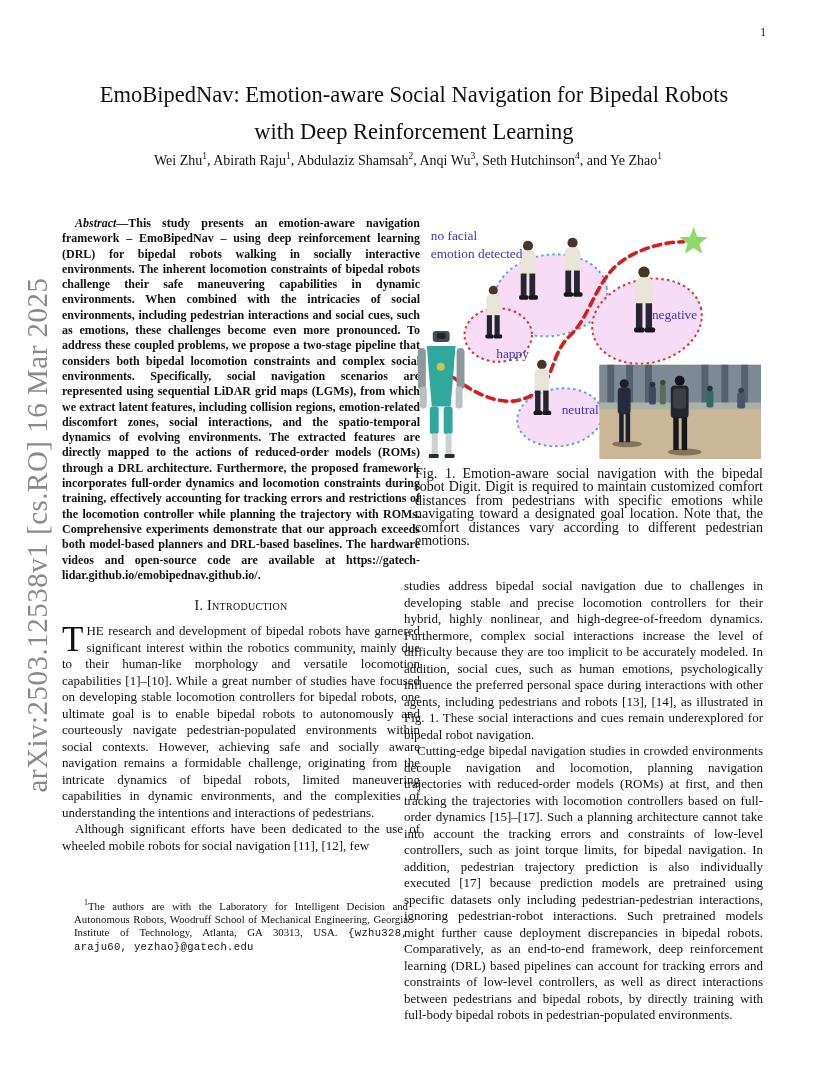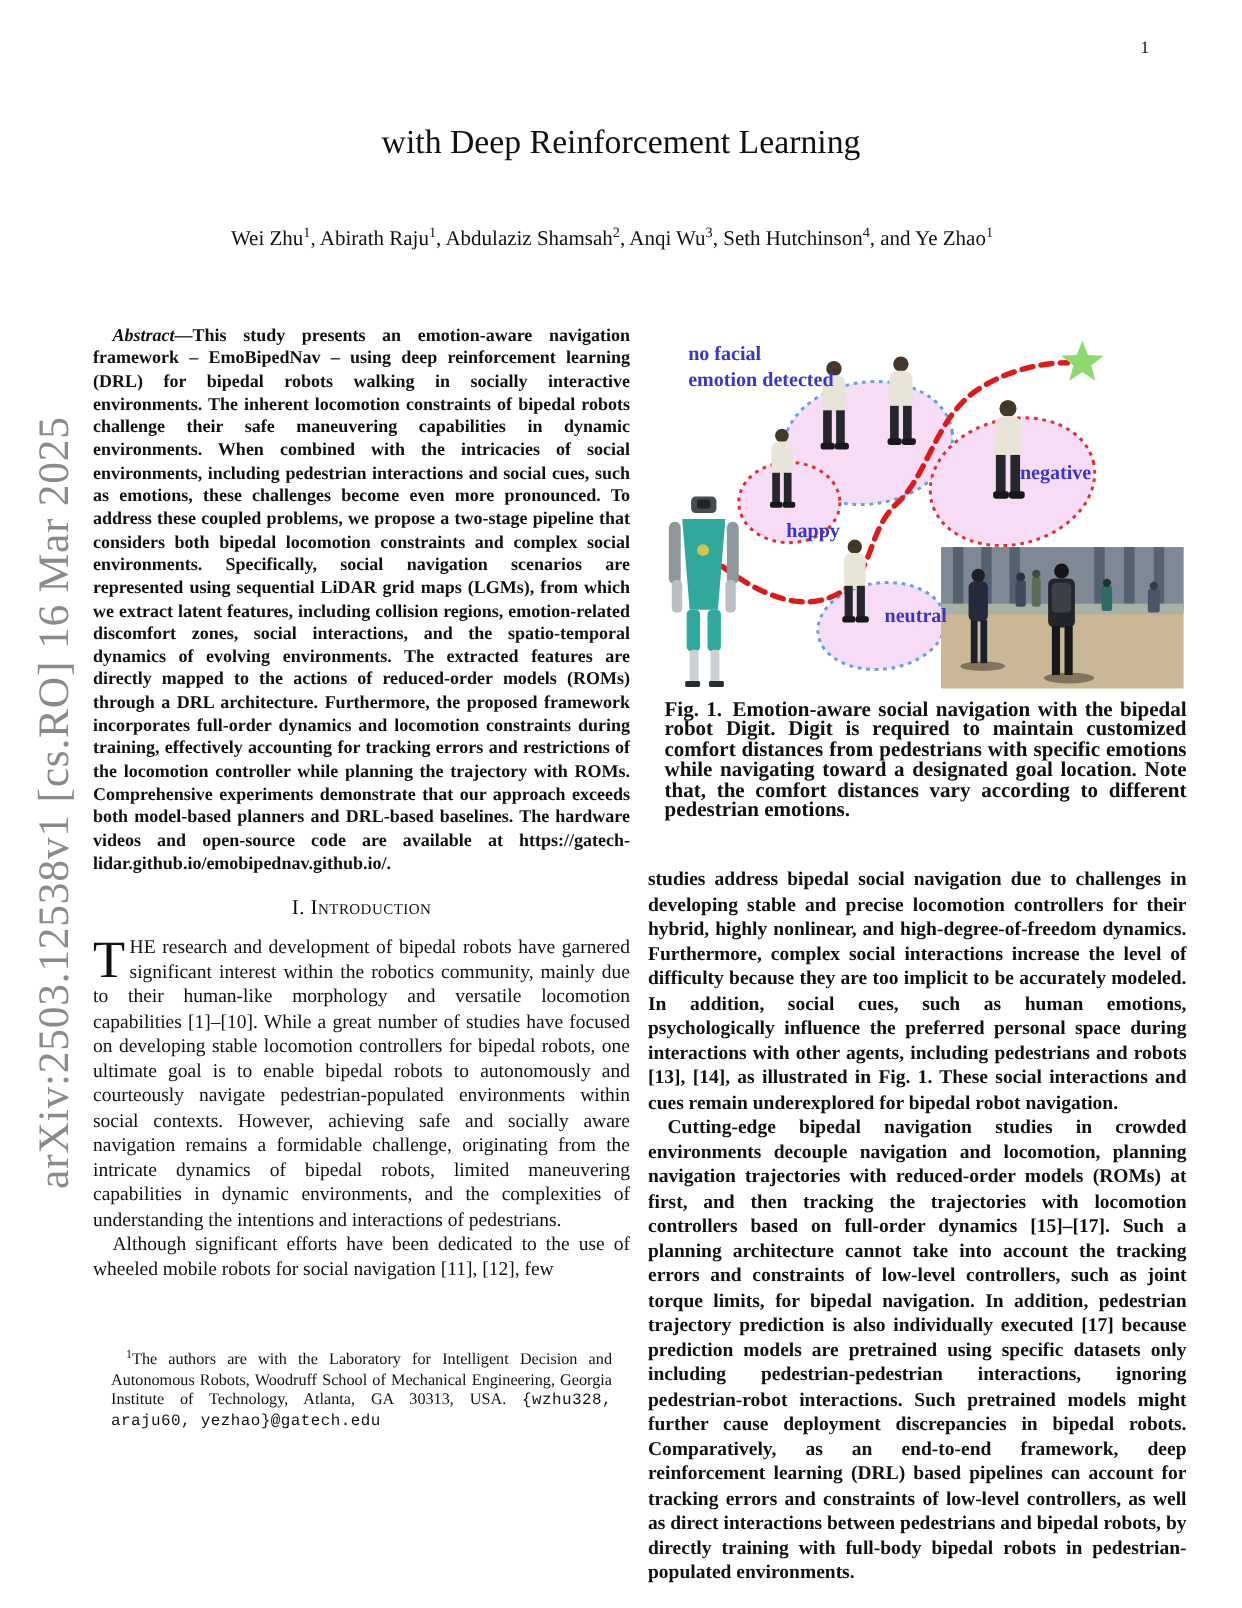--- a/index.html
+++ b/index.html
@@ -8,21 +8,21 @@
   .pagenum{position:absolute;top:26px;right:62px;font-size:11.5px;}
   .watermark{position:absolute;left:37px;top:535px;transform:translate(-50%,-50%) rotate(-90deg);
              white-space:nowrap;font-size:29px;color:#8a8a8a;letter-spacing:.5px;
              font-family:"Liberation Serif","DejaVu Serif",serif;}
   .title{position:absolute;top:76px;left:40px;right:40px;text-align:center;
          font-size:22.5px;line-height:37px;}
   .authors{position:absolute;top:151px;left:40px;right:52px;text-align:center;font-size:14px;}
   .authors sup{font-size:9.5px;}
   .col{position:absolute;width:358px;text-align:justify;}
   .col-left{left:62px;top:216px;}
-  .col-right{left:432px;top:215px;width:359px;font-weight:bold;}
+  .col-right{left:404px;top:215px;width:359px;}
   p{margin:0;}
   .abstract,.idx{font-weight:bold;font-size:12px;line-height:15.3px;text-indent:13px;}
   .ital-bold{font-style:italic;font-weight:bold;}
   .idx{margin-top:9px;}
   .sec-head{margin:15px 0 9px 0;text-align:center;font-size:14px;font-variant:small-caps;
             letter-spacing:.3px;text-indent:0;}
   .body-p{font-size:13px;line-height:16.5px;}
   .indent{text-indent:13px;}
   .dropcap{float:left;font-size:35px;line-height:29px;padding:2px 3px 0 0;}
   .footnotes{position:absolute;left:62px;top:884px;width:358px;text-align:justify;}
@@ -40,20 +40,21 @@
 </head>
 <body>
 
 <div class="page">
 
   <div class="pagenum">1</div>
 
   <div class="watermark">arXiv:2503.12538v1  [cs.RO]  16 Mar 2025</div>
 
   <div class="title">
+    <div>EmoBipedNav: Emotion-aware Social Navigation for Bipedal Robots</div>
     <div>with Deep Reinforcement Learning</div>
   </div>
 
   <div class="authors"><span>Wei Zhu</span><sup>1</sup><span>, </span><span>Abirath Raju</span><sup>1</sup><span>, </span><span>Abdulaziz Shamsah</span><sup>2</sup><span>, </span><span>Anqi Wu</span><sup>3</sup><span>, </span><span>Seth Hutchinson</span><sup>4</sup><span>, and </span><span>Ye Zhao</span><sup>1</sup><span></span></div>
 
   <div class="col col-left">
     <p class="abstract"><span class="ital-bold">Abstract</span><b>—</b><span>This study presents an emotion-aware navigation framework – EmoBipedNav – using deep reinforcement learning (DRL) for bipedal robots walking in socially interactive environments. The inherent locomotion constraints of bipedal robots challenge their safe maneuvering capabilities in dynamic environments. When combined with the intricacies of social environments, including pedestrian interactions and social cues, such as emotions, these challenges become even more pronounced. To address these coupled problems, we propose a two-stage pipeline that considers both bipedal locomotion constraints and complex social environments. Specifically, social navigation scenarios are represented using sequential LiDAR grid maps (LGMs), from which we extract latent features, including collision regions, emotion-related discomfort zones, social interactions, and the spatio-temporal dynamics of evolving environments. The extracted features are directly mapped to the actions of reduced-order models (ROMs) through a DRL architecture. Furthermore, the proposed framework incorporates full-order dynamics and locomotion constraints during training, effectively accounting for tracking errors and restrictions of the locomotion controller while planning the trajectory with ROMs. Comprehensive experiments demonstrate that our approach exceeds both model-based planners and DRL-based baselines. The hardware videos and open-source code are available at </span><span class="url">https://gatech-lidar.github.io/emobipednav.github.io/</span><span>.</span></p>
 
 
     <p class="sec-head">I. Introduction</p>

